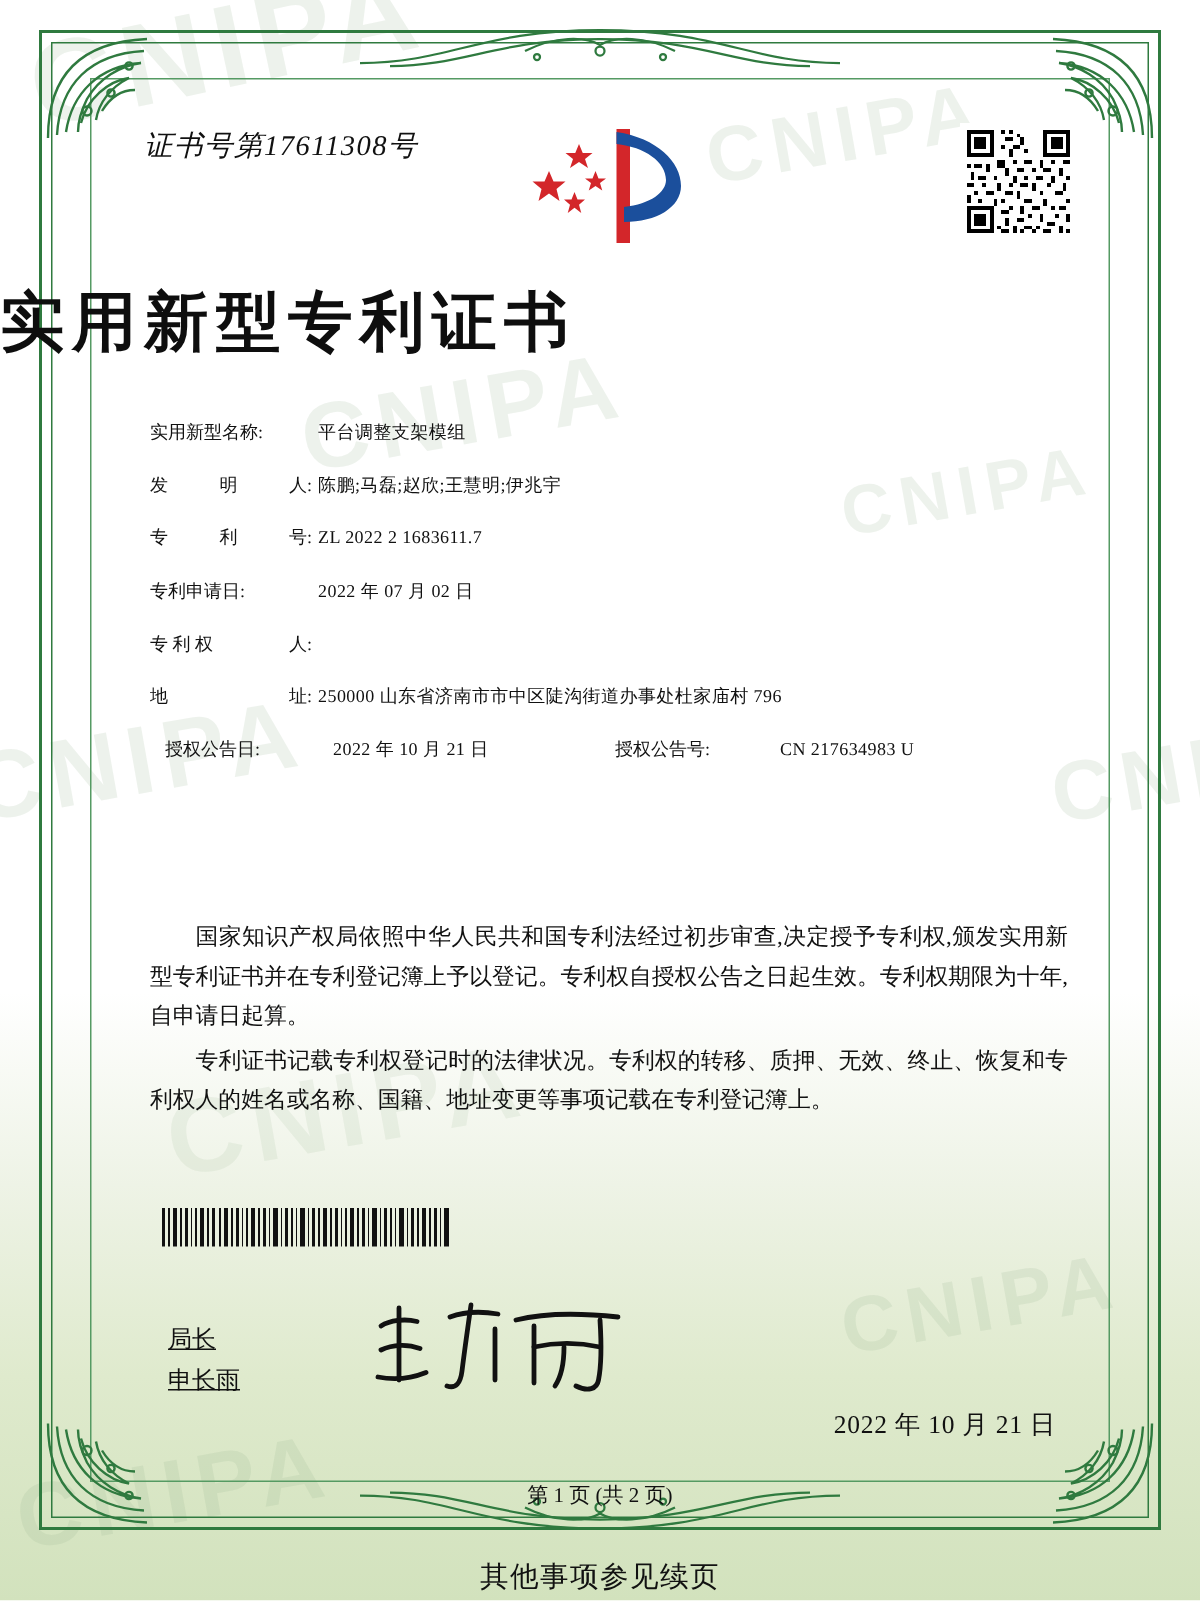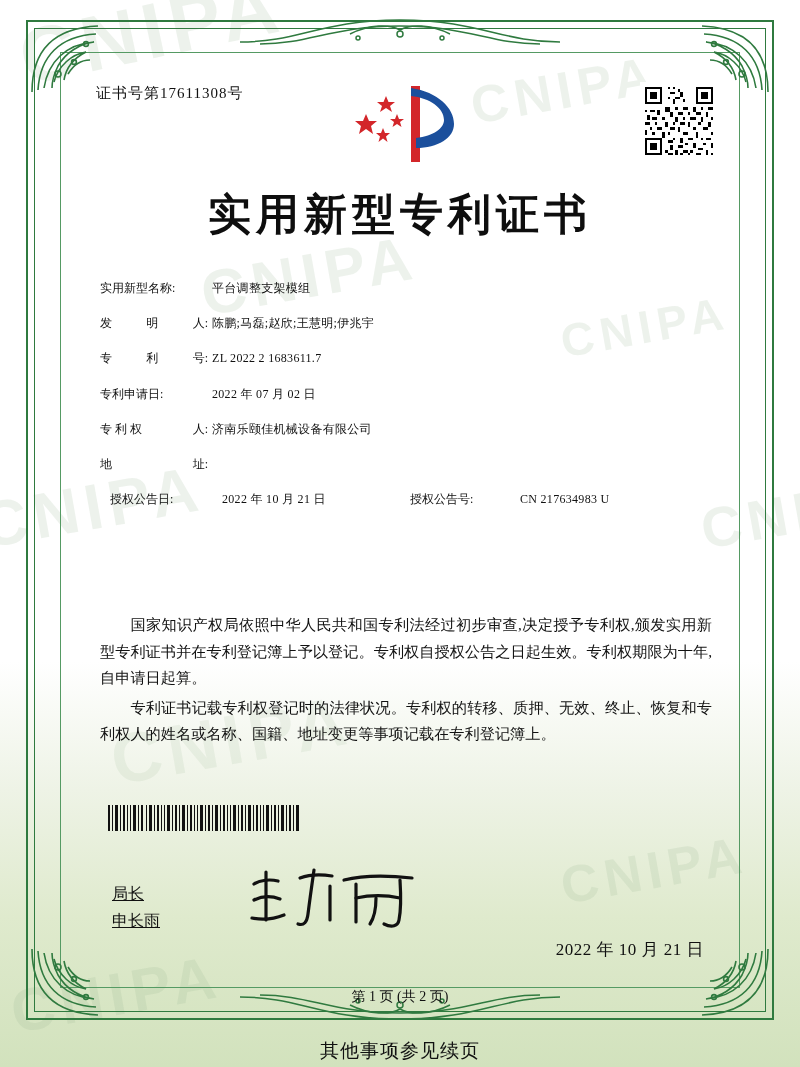--- a/index.html
+++ b/index.html
@@ -94,23 +94,24 @@
     width: 320px; height: 34px;
     transform: scaleY(-1);
     pointer-events: none;
   }
   .edge-top svg, .edge-bottom svg { width:100%; height:100%; display:block; }
 
   
   .cert-no {
     position: absolute;
     left: 96px; top: 84px;
-    font-size: 15px;
+    font-size: 19px;
     letter-spacing: 1px;
     color: #111;
+    font-style: italic;
   }
   .logo {
     position: absolute;
     left: 350px; top: 78px;
     width: 110px; height: 90px;
   }
   .logo svg { width: 100%; height: 100%; display: block; }
 
   .qr {
     position: absolute;
@@ -118,21 +119,20 @@
     width: 78px; height: 78px;
     background: #fff;
     padding: 2px;
     box-sizing: border-box;
   }
   .qr svg { display:block; width:100%; height:100%; }
 
   .cert-title {
     position: absolute;
     left: 0; right: 0; top: 186px;
-    text-align: center;
     font-size: 43px;
     font-weight: 700;
     letter-spacing: 5px;
     color: #0e0e0e;
     font-family: "DejaVu Serif", "Liberation Serif", serif;
   }
 
   
   .fields {
     position: absolute;
@@ -475,29 +475,29 @@
     <div class="field-row">
       <div class="field-label">专利申请日:</div>
       <div class="field-value">2022 年 07 月 02 日</div>
     </div>
 
     <div class="field-row">
       <div class="field-label sp">
         <span>专 利 权</span>
         <span>人:</span>
       </div>
-      <div class="field-value">济南乐颐佳机械设备有限公司</div>
     </div>
 
     <div class="field-row">
       <div class="field-label sp">
         <span>地</span>
         <span>址:</span>
       </div>
       <div class="field-value">
+        <span>250000  山东省济南市市中区陡沟街道办事处杜家庙村 796</span>
       </div>
     </div>
 
     <div class="row-announce">
       <div class="announce-left">
         <div class="field-label">授权公告日:</div>
         <div class="field-value">2022 年 10 月 21 日</div>
       </div>
       <div class="announce-right">
         <div class="field-label">授权公告号:</div>

